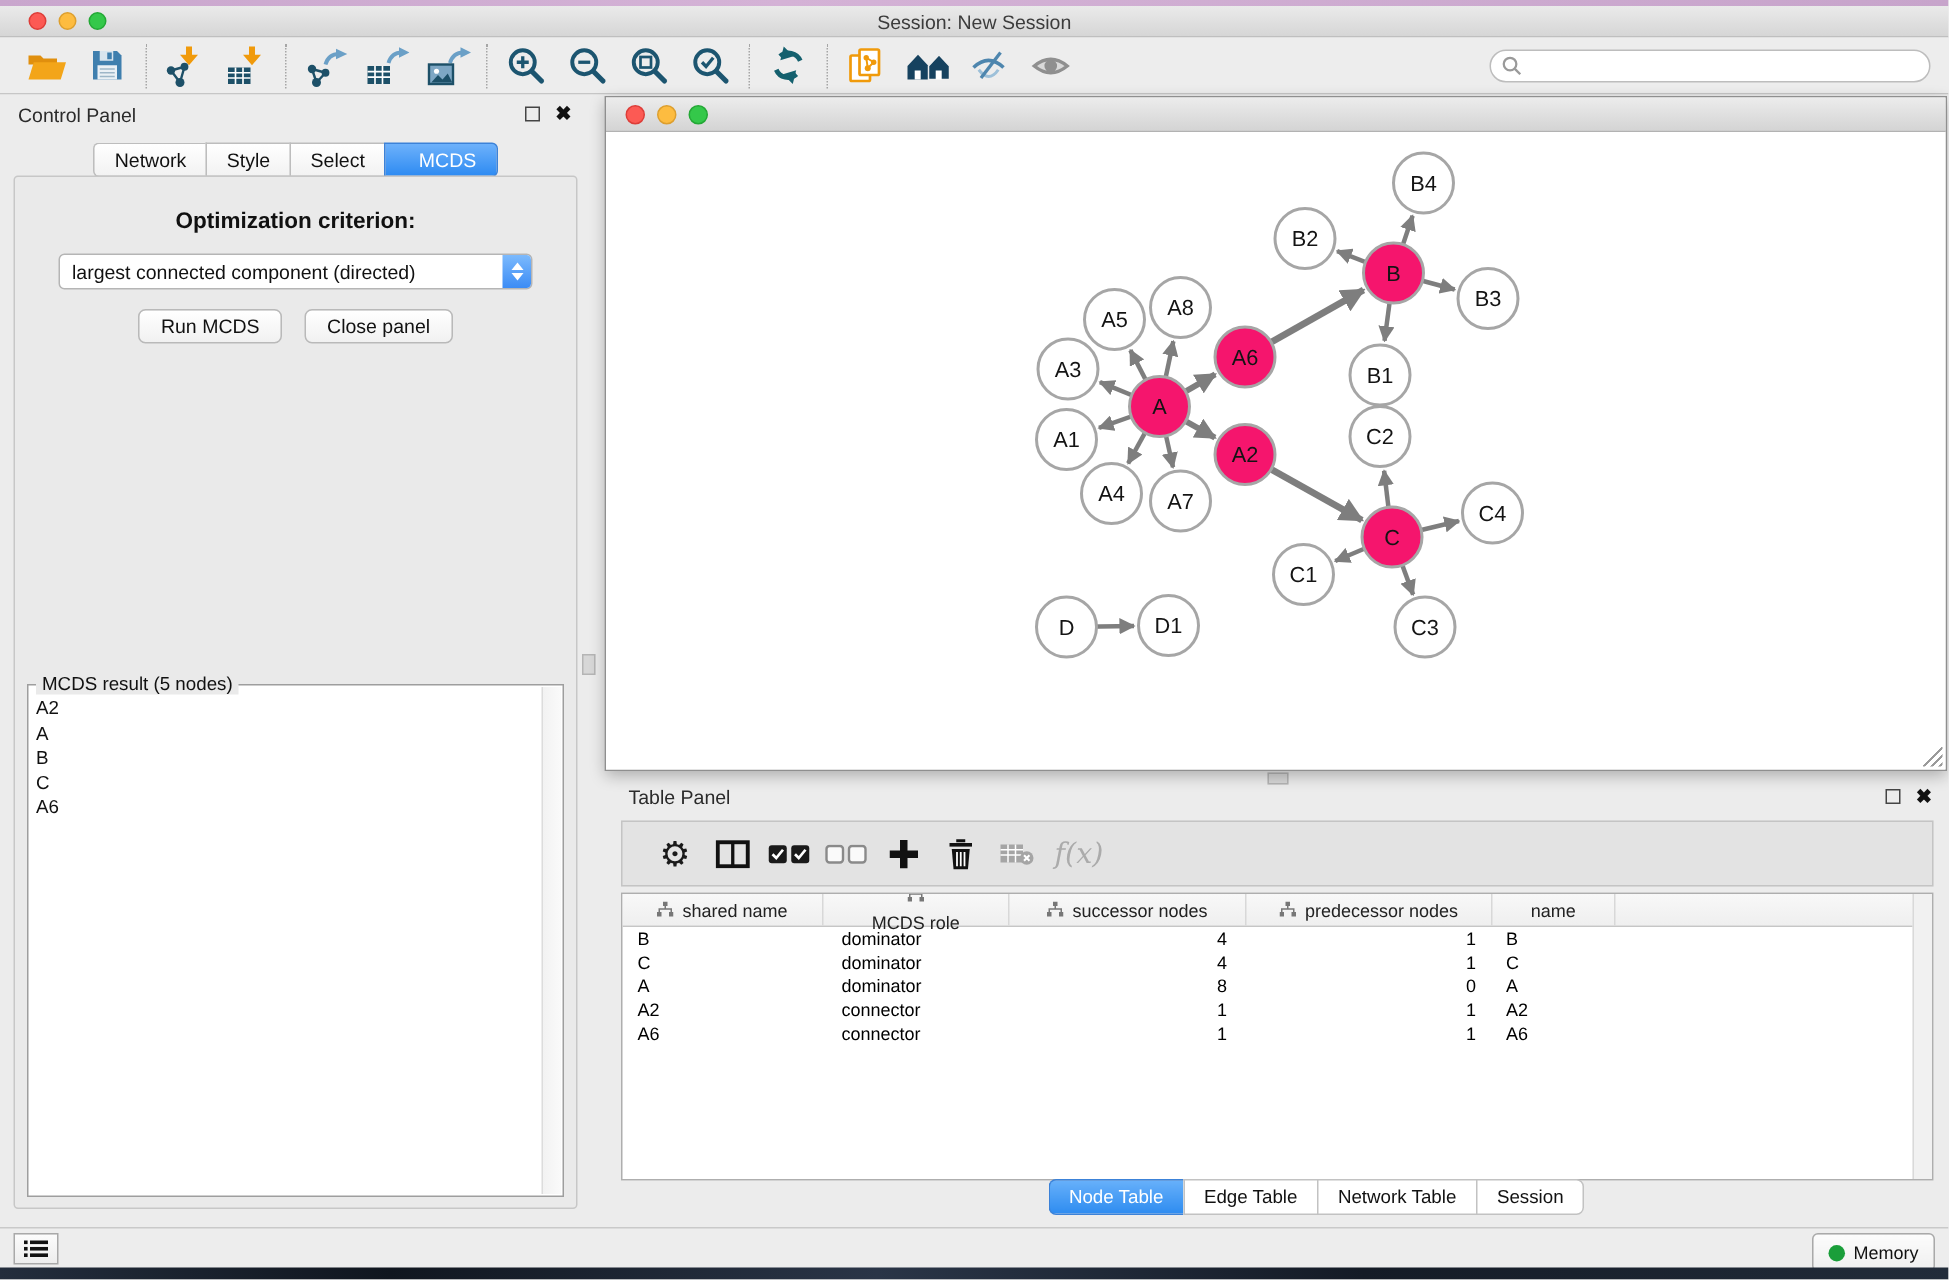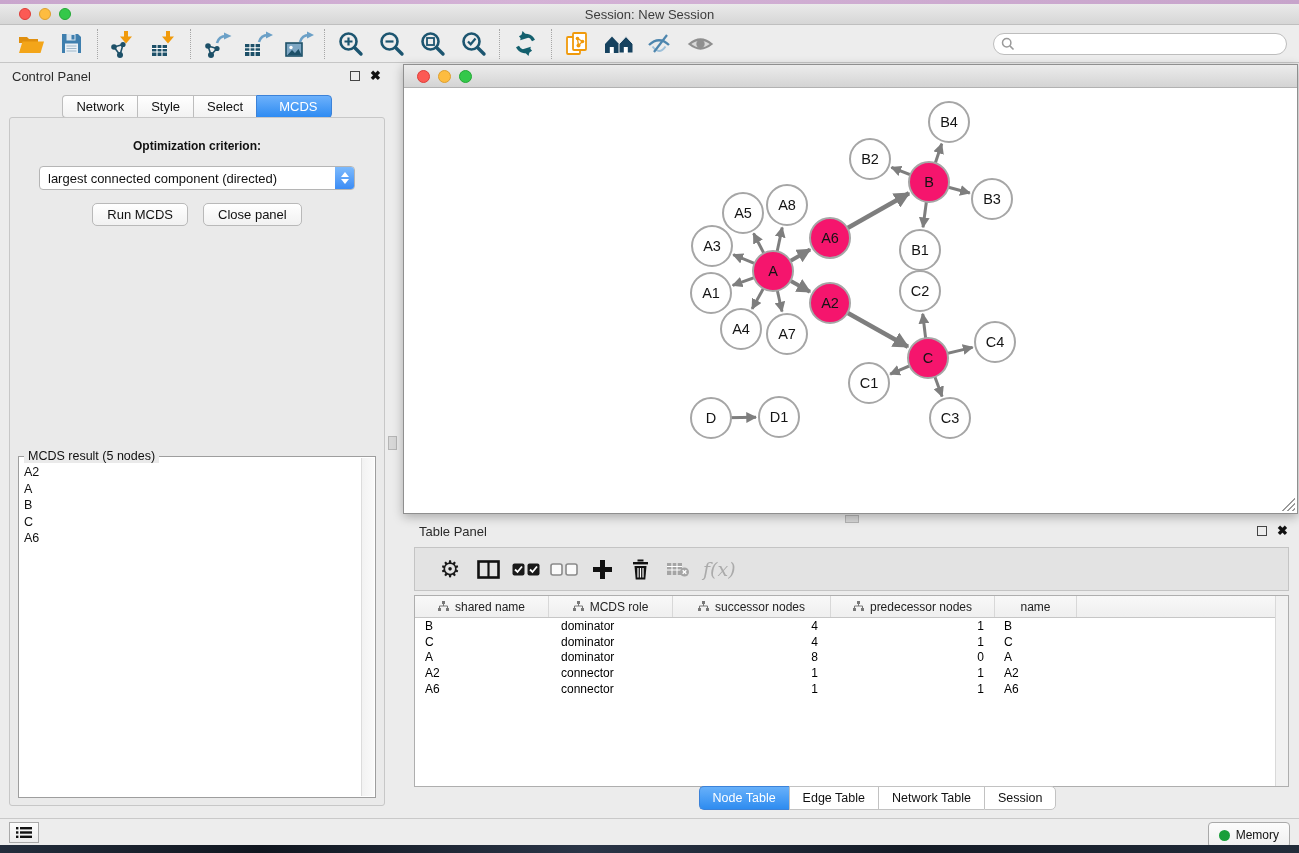--- a/index.html
+++ b/index.html
@@ -43,21 +43,21 @@
   .float-btn { width:10px; height:10px; border:1.5px solid #444; background:transparent; display:inline-block; }
   .close-x { font-size:13px; font-weight:bold; color:#111; line-height:10px; }
   .cp-tabs { position:absolute; top:31px; left:0; width:100%; display:flex; justify-content:center; }
   .cp-tab { font-size:13px; color:#111; background:linear-gradient(#ffffff,#f2f2f2); border:1px solid #bdbdbd;
     padding:3px 13px; border-right:none; }
   .cp-tab:first-child { border-radius:4px 0 0 4px; }
   .cp-tab:last-child { border-right:1px solid #bdbdbd; border-radius:0 4px 4px 0; }
   .cp-tab.sel { background:linear-gradient(#6db1fb,#2e8bf2); color:#fff; border-color:#3c82d8;padding-left:22px; }
   .cp-content { position:absolute; top:53px; left:6px; right:6px; bottom:8px;
     border:1px solid #c7c7c7; border-radius:3px; background:#EAEAEA; }
-  .opt-label { margin-top:21px; text-align:center; font-size:12px; font-weight:bold; color:#111; }
+  .opt-label { margin-top:21px; text-align:center; font-size:15px; font-weight:bold; color:#111; }
   .combo { margin:13px auto 0; width:316px; height:24px; background:#fff; border:1px solid #b5b5b5;
     border-radius:4px; display:flex; align-items:center; position:relative; }
   .combo-text { font-size:13px; color:#111; padding-left:8px; white-space:nowrap; }
   .combo-btn { position:absolute; right:0; top:0; width:19px; height:22px; border-radius:0 3px 3px 0;
     background:linear-gradient(#7cbafd,#3c8cf5); display:flex; flex-direction:column; align-items:center; justify-content:center; gap:2px; }
   .chev-up { width:0; height:0; border-left:4px solid transparent; border-right:4px solid transparent; border-bottom:5px solid #fff; }
   .chev-dn { width:0; height:0; border-left:4px solid transparent; border-right:4px solid transparent; border-top:5px solid #fff; }
   .btn-row { margin-top:13px; display:flex; justify-content:center; gap:15px; }
   .btn { font-size:13px; color:#111; background:linear-gradient(#ffffff,#f1f1f1); border:1px solid #b9b9b9;
     border-radius:5px; padding:3px 14px; }
@@ -508,21 +508,21 @@
                 <span style="display: inline-flex;">
                   <svg width="11" height="11" viewBox="0 0 11 11">
                     <rect x="4" y="0" width="3" height="3" fill="#777"></rect>
                     <rect x="0" y="7" width="3" height="3" fill="#777"></rect>
                     <rect x="8" y="7" width="3" height="3" fill="#777"></rect>
                     <path d="M5.5 3 v2 M1.5 7 V5 h8 v2" stroke="#777" fill="none"></path>
                   </svg>
                 </span>
                 <span>shared name</span>
               </div>
-              <div class="th" style="width: 124px;">
+              <div class="th" style="width: 124px; flex-direction: column;">
                 <span style="display: inline-flex;">
                   <svg width="11" height="11" viewBox="0 0 11 11">
                     <rect x="4" y="0" width="3" height="3" fill="#777"></rect>
                     <rect x="0" y="7" width="3" height="3" fill="#777"></rect>
                     <rect x="8" y="7" width="3" height="3" fill="#777"></rect>
                     <path d="M5.5 3 v2 M1.5 7 V5 h8 v2" stroke="#777" fill="none"></path>
                   </svg>
                 </span>
                 <span>MCDS role</span>
               </div>

